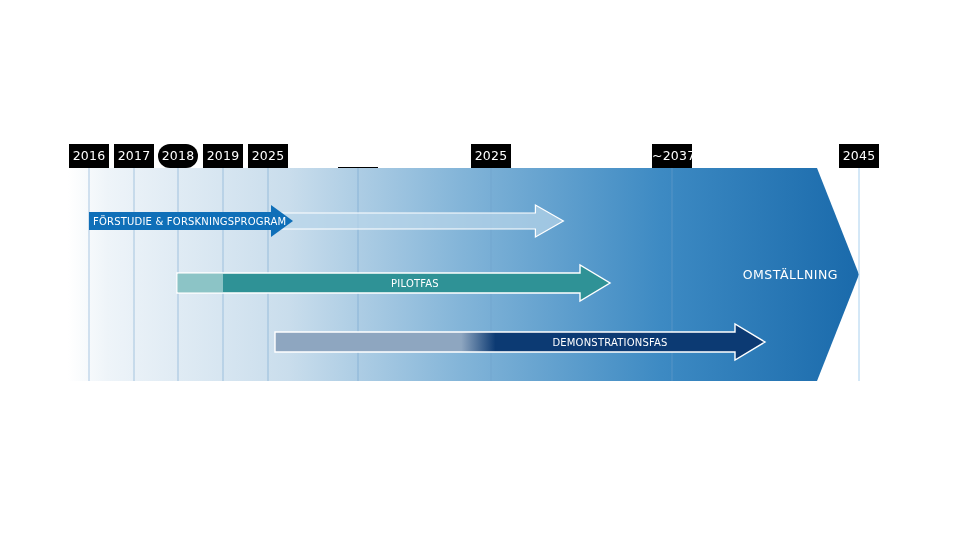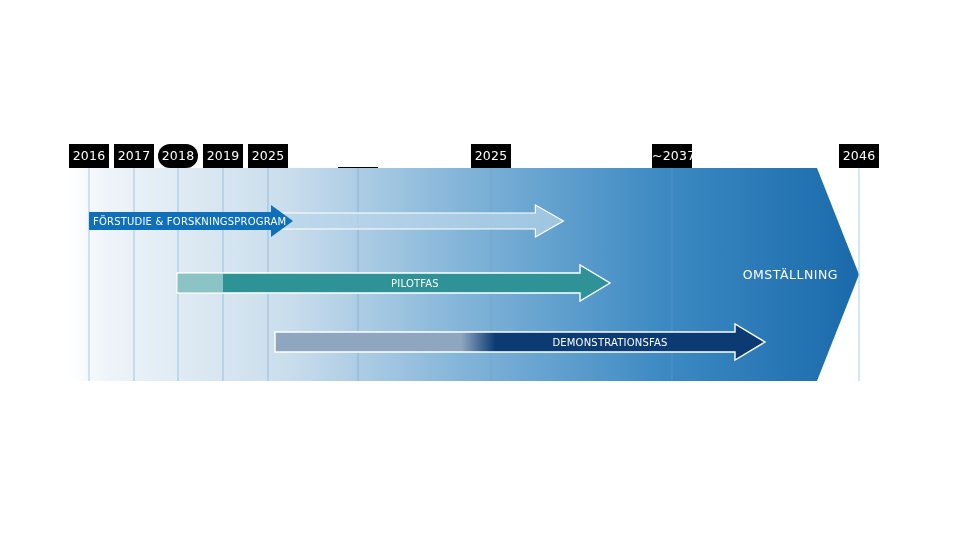--- a/index.html
+++ b/index.html
@@ -18,21 +18,21 @@
 <div id="stage">
   <div id="year-labels">
       <div class="year-label" style="width: 40px; left: 69px;">2016</div>
       <div class="year-label" style="width: 40px; left: 114px; text-align: center;">2017</div>
       <div class="year-label" style="width: 40px; left: 158px; border-radius: 12px;">2018</div>
       <div class="year-label" style="width: 40px; left: 203px;">2019</div>
       <div class="year-label" style="width: 40px; left: 248px;">2025</div>
       <div class="year-label" style="width: 40px; left: 338px; margin-top: 23px;">2022</div>
       <div class="year-label" style="width: 40px; left: 471px;">2025</div>
       <div class="year-label" style="width: 40px; left: 652px;">~2037</div>
-      <div class="year-label" style="width: 40px; left: 839px;">2046</div>
+      <div class="year-label" style="width: 40px; left: 839px;">2045</div>
     </div>
   <svg id="svg" width="960" height="540" style="position:absolute;left:0;top:0;">
     <defs>
       <linearGradient id="bgGrad" x1="0" y1="0" x2="1" y2="0">
         <stop offset="0" stop-color="#ffffff"></stop>
         <stop offset="0.05" stop-color="#eef4f9"></stop>
         <stop offset="0.28" stop-color="#c9ddec"></stop>
         <stop offset="0.5" stop-color="#82b4d8"></stop>
         <stop offset="0.75" stop-color="#3d8ac3"></stop>
         <stop offset="1" stop-color="#1a6aab"></stop>

